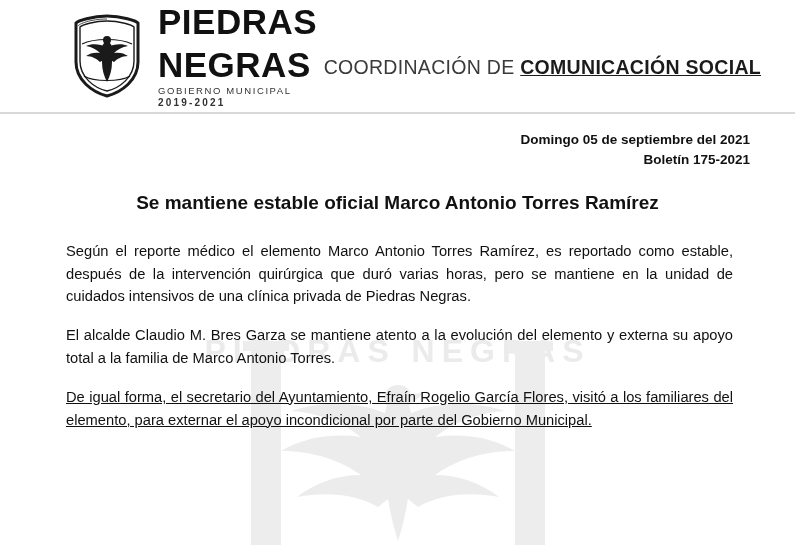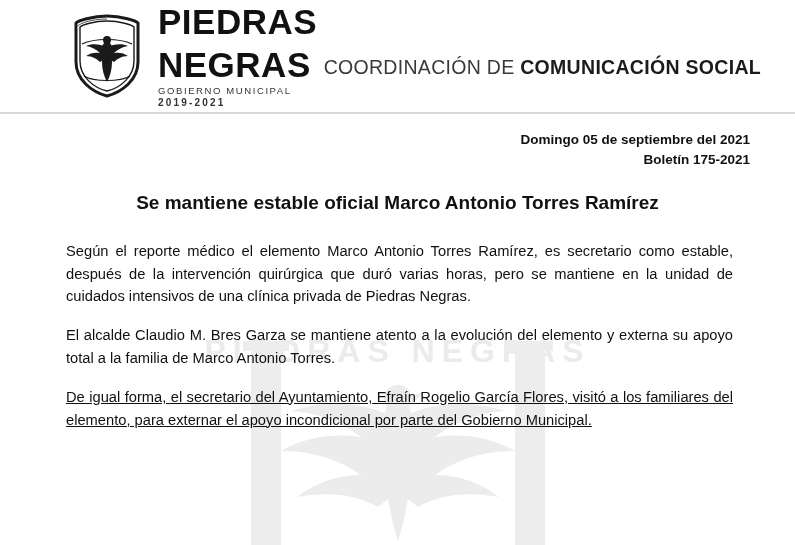--- a/index.html
+++ b/index.html
@@ -81,20 +81,21 @@
     text-align: right;
     font-size: 19.5px;
     letter-spacing: 0.3px;
     color: #3a3a3a;
     white-space: nowrap;
     padding-top: 22px;
   }
   .coord-title .strong {
     font-weight: bold;
     color: #1b1b1b;
+    text-decoration: underline;
   }
 
   .header-rule {
     height: 2px;
     background: #d8d8d8;
     margin: 0 0 0 0;
   }
 
   
   .meta {
@@ -240,18 +241,18 @@
   <div class="header-rule"></div>
 
   <div class="meta">
     <div>Domingo 05 de septiembre del 2021</div>
     <div>Boletín 175-2021</div>
   </div>
 
   <h1 class="doc-title">Se mantiene estable oficial Marco Antonio Torres Ramírez</h1>
 
   <div class="body">
-    <p>Según el reporte médico el elemento Marco Antonio Torres Ramírez, es secretario como estable, después de la intervención quirúrgica que duró varias horas, pero se mantiene en la unidad de cuidados intensivos de una clínica privada de Piedras Negras.</p>
+    <p>Según el reporte médico el elemento Marco Antonio Torres Ramírez, es reportado como estable, después de la intervención quirúrgica que duró varias horas, pero se mantiene en la unidad de cuidados intensivos de una clínica privada de Piedras Negras.</p>
     <p>El alcalde Claudio M. Bres Garza se mantiene atento a la evolución del elemento y externa su apoyo total a la familia de Marco Antonio Torres.</p>
     <p>De igual forma, el secretario del Ayuntamiento, Efraín Rogelio García Flores, visitó a los familiares del elemento, para externar el apoyo incondicional por parte del Gobierno Municipal.</p>
   </div>
 
 </div>
 
 </body></html>

